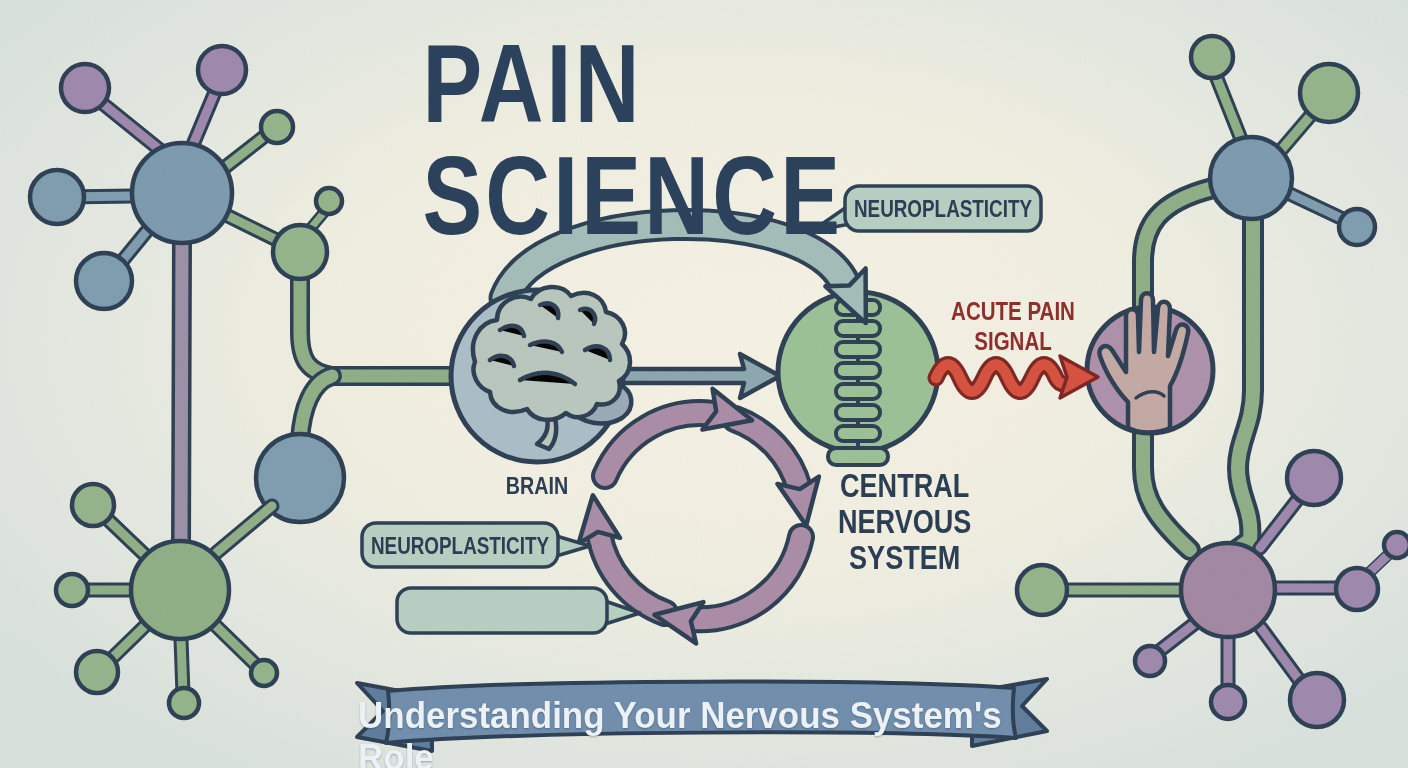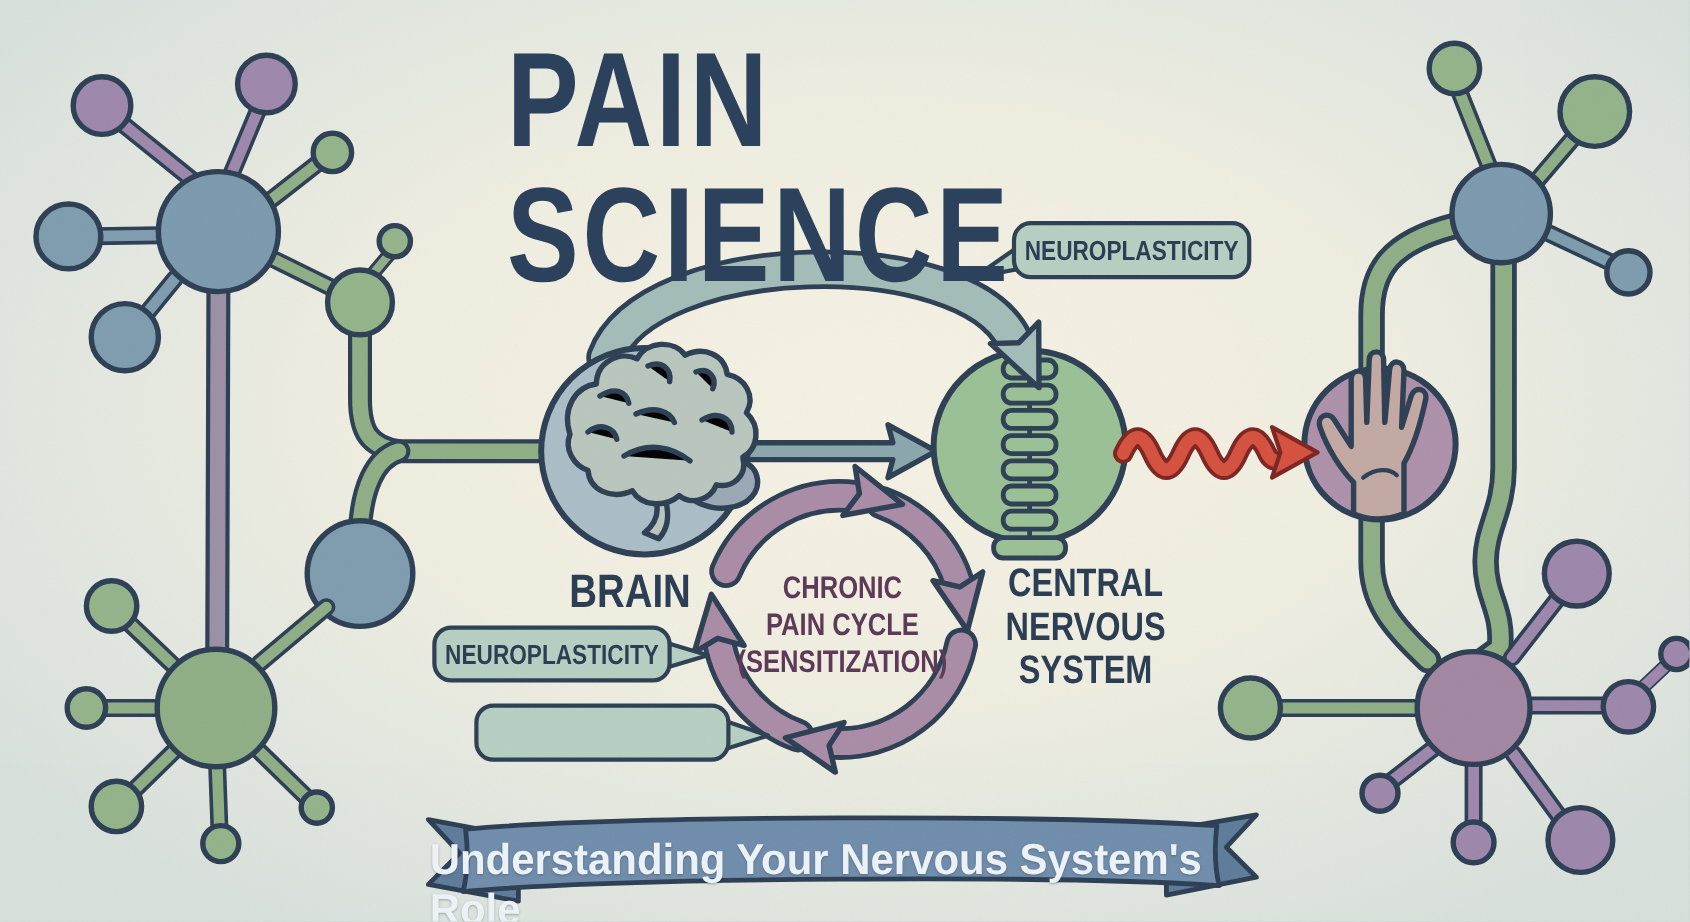--- a/index.html
+++ b/index.html
@@ -22,21 +22,21 @@
       radial-gradient(ellipse 900px 520px at 52% 44%, #f5f2e4 0%, #f0eee0 45%, #e4e8e0 72%, #d9e1dc 100%);
   }
   #art{position:absolute;inset:0;}
   .txt{position:absolute;color:var(--ink);font-weight:700;}
   .cond{display:inline-block;transform:scaleX(0.82);transform-origin:center;}
   .cond-l{display:inline-block;transform:scaleX(0.82);transform-origin:left center;}
   .preline{white-space:pre-line;}
   #title{left:704px;top:28px;transform:translateX(-50%);font-size:112px;font-weight:800;
     letter-spacing:4px;color:#2c415c;line-height:1;}
   #title .cond{transform:scaleX(0.8);}
-  #brain-label{left:525px;top:472px;transform:translateX(-50%);font-size:39px;}
+  #brain-label{left:537px;top:472px;transform:translateX(-50%);font-size:24px;}
   #cns-label{left:838px;top:468px;font-size:33px;line-height:36px;text-align:center;}
   #cycle-label{left:702px;top:474px;transform:translateX(-50%);font-size:26px;line-height:31px;
     text-align:center;color:var(--cycle-text);}
   #acute-label{left:1013px;top:296px;transform:translateX(-50%);font-size:25px;line-height:30px;
     text-align:center;color:var(--acute-text);}
   .bubble-txt{font-size:23px;transform:translate(-50%,-50%);text-align:right;}
   #np-top-label{left:943px;top:209px;}
   #np-left-label{left:460px;top:546px;}
   #alarm-label{left:502px;top:611px;}
   #banner-label{left:701px;top:695px;transform:translateX(-50%);font-size:36px;color:#ecf1f5;
@@ -262,29 +262,28 @@
     <path d="M388,691 C520,679 880,679 1014,688 C1012,706 1012,722 1016,738 C880,729 520,731 386,743 C390,726 390,708 388,691 Z" style="fill:var(--ribbon)"></path>
   </g>
 
   <rect x="0" y="0" width="1408" height="768" filter="url(#grain)" opacity="0.05"></rect>
 </svg>
 
 <div class="txt" id="title"><span class="cond">PAIN SCIENCE</span></div>
 
 <div class="txt bubble-txt" id="np-top-label"><span class="cond">NEUROPLASTICITY</span></div>
 
+<div class="txt preline" id="acute-label"><span class="cond preline">ACUTE PAIN
+SIGNAL</span></div>
 
 <div class="txt" id="brain-label"><span class="cond">BRAIN</span></div>
 
 <div class="txt preline" id="cns-label"><span class="cond-l preline">CENTRAL
 NERVOUS
 SYSTEM</span></div>
 
-<div class="txt preline" id="cycle-label"><span class="cond preline">CHRONIC
-PAIN CYCLE
-(SENSITIZATION)</span></div>
 
 <div class="txt bubble-txt" id="np-left-label"><span class="cond">NEUROPLASTICITY</span></div>
 
 
 <div class="txt" id="banner-label"><span class="cond">Understanding Your Nervous System's Role</span></div>
 
 </div>
 
 </body></html>

